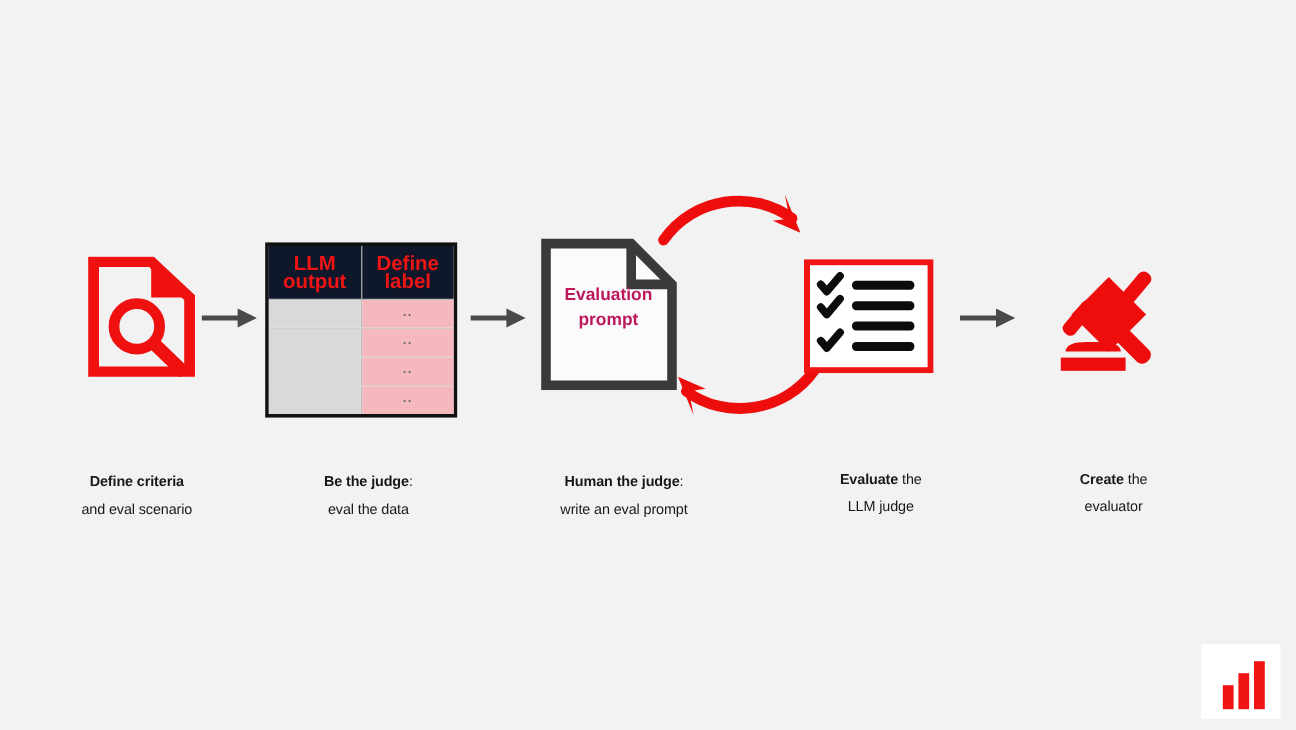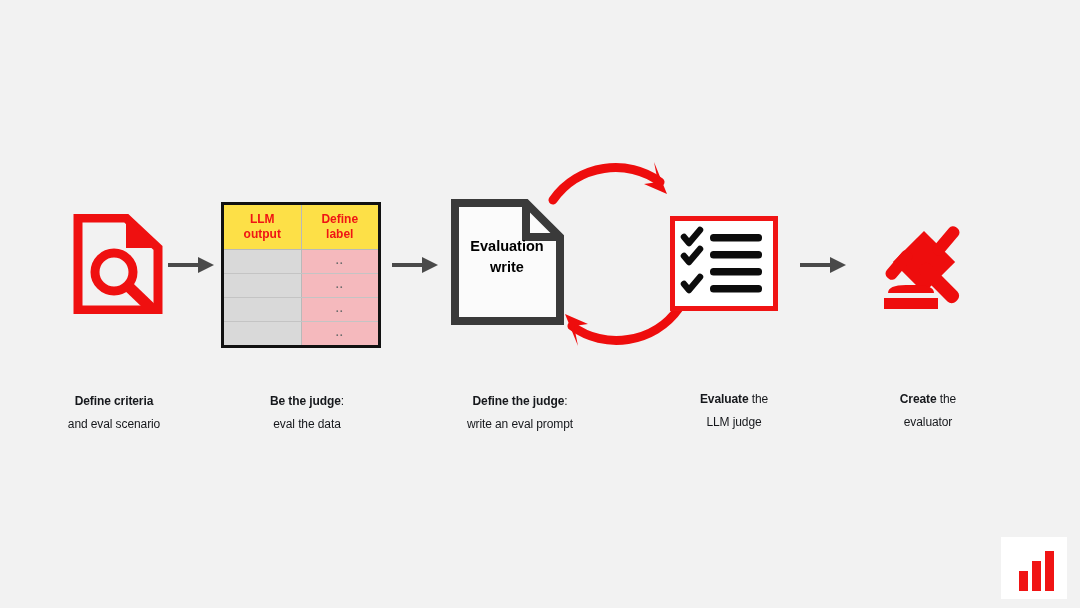--- a/index.html
+++ b/index.html
@@ -56,23 +56,23 @@
     border-bottom: 1.5px solid #b9b9b9;
   }
   .tbl-head > div {
     flex: 1 1 50%;
     display: flex;
     align-items: center;
     justify-content: center;
     text-align: center;
     color: #f01414;
     font-weight: 700;
-    font-size: 12px;
+    font-size: 17px;
     line-height: 15px;
-    background: #fde047;
+    background: #0f172a;
   }
   .tbl-head > div:first-child { border-right: 1.5px solid #b9b9b9; }
   .tbl-body { flex: 1 1 auto; display: flex; flex-direction: column; }
   .trow {
     flex: 1 1 25%;
     display: flex;
     border-bottom: 1px solid #c4c4c4;
   }
   .trow:last-child { border-bottom: none; }
   .cell-left {
@@ -94,21 +94,21 @@
     box-sizing: border-box;
   }
 
   
   .doc-text {
     position: absolute;
     left: 455px;
     top: 236px;
     width: 104px;
     text-align: center;
-    color: #000000;
+    color: #be185d;
     font-weight: 700;
     font-size: 14.5px;
     line-height: 21px;
     pointer-events: none;
   }
 
   
   .logo {
     position: absolute;
     left: 1001px;
@@ -174,21 +174,21 @@
     <line x1="0" y1="11" x2="33" y2="11" stroke="#4a4a4a" stroke-width="4"></line>
     <path d="M30 3 L46 11 L30 19 Z" fill="#4a4a4a"></path>
   </svg>
 
   <svg class="abs" style="left:450px; top:198px;" width="116" height="128" viewBox="0 0 116 128">
     <path d="M5 5 H76 L110 39 V123 H5 Z" fill="#fbfbfb" stroke="#3a3a3a" stroke-width="8" stroke-linejoin="miter"></path>
     <path d="M76 5 L76 39 L110 39" fill="none" stroke="#3a3a3a" stroke-width="8"></path>
   </svg>
   <div class="doc-text">
     <span>Evaluation</span><br>
-    <span>write</span>
+    <span>prompt</span>
   </div>
 
   <svg class="abs" style="left:548px; top:148px;" width="136" height="62" viewBox="0 0 136 62">
     <path d="M5 52 C30 16, 80 10, 112 34" fill="none" stroke="#ee0d0d" stroke-width="9" stroke-linecap="round"></path>
     <path d="M119 46 L96 36 L110 34 L106 14 Z" fill="#ee0d0d"></path>
   </svg>
 
   <svg class="abs" style="left:548px; top:298px;" width="136" height="62" viewBox="0 0 136 62">
     <path d="M131 10 C106 46, 56 52, 24 28" fill="none" stroke="#ee0d0d" stroke-width="9" stroke-linecap="round"></path>
     <path d="M17 16 L40 26 L26 28 L30 48 Z" fill="#ee0d0d"></path>
@@ -230,21 +230,21 @@
 
   <div class="caption" style="left:217px; top:390px; width:180px;">
     <span class="l1">
       <span class="b">Be the judge</span><span class="n">:</span>
     </span>
     <span class="l2 n">eval the data</span>
   </div>
 
   <div class="caption" style="left:414px; top:390px; width:212px;">
     <span class="l1">
-      <span class="b">Define the judge</span><span class="n">:</span>
+      <span class="b">Human the judge</span><span class="n">:</span>
     </span>
     <span class="l2 n">write an eval prompt</span>
   </div>
 
   <div class="caption" style="left:644px; top:388px; width:180px;">
     <span class="l1">
       <span class="b">Evaluate</span><span class="n"> the</span>
     </span>
     <span class="l2 n">LLM judge</span>
   </div>

